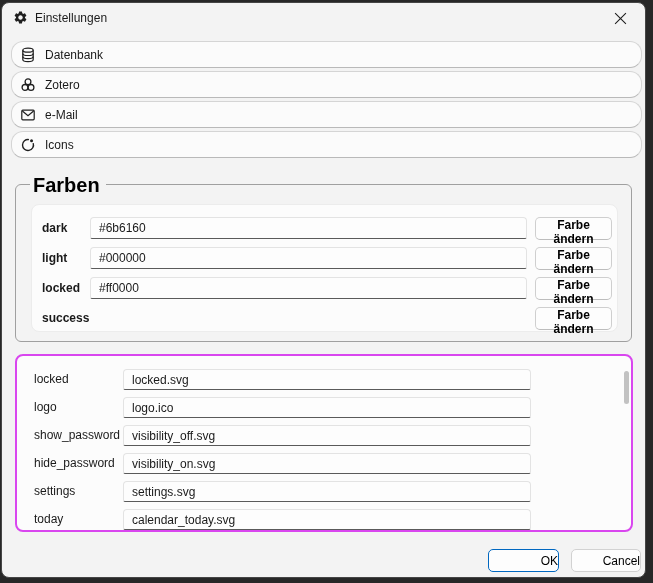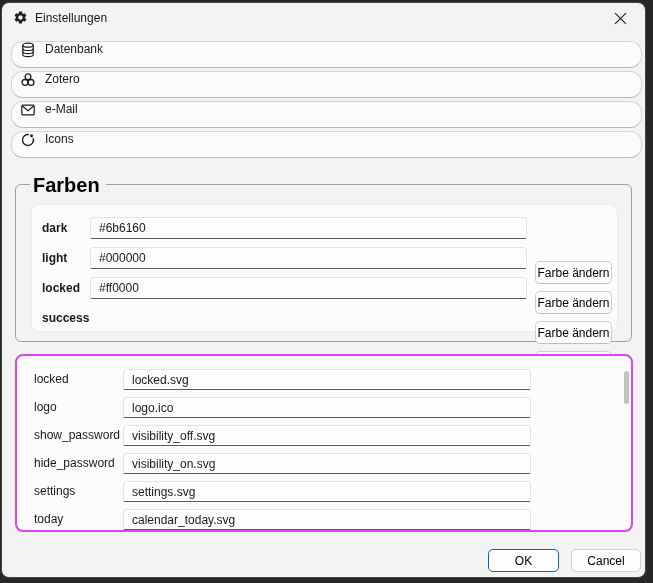--- a/index.html
+++ b/index.html
@@ -20,21 +20,21 @@
   .titlebar .title { position:absolute; left:33px; top:0; line-height:30px; font-size:12px; color:#1a1a1a; }
   .close-btn {
     position:absolute; right:6px; top:1px; width:38px; height:28px;
     display:flex; align-items:center; justify-content:center; cursor:pointer;
     border-top-right-radius:8px;
   }
   
   .section-bar {
     position:absolute; left:9px; width:631px; height:27px;
     background:#fbfbfb; border:1px solid #d5d5d5; border-bottom-color:#b9b9b9;
-    border-radius:12px; display:flex; align-items:flex-start; padding-left:8px; cursor:pointer;
+    border-radius:12px; display:flex; align-items:center; padding-left:8px; cursor:pointer;
   }
   .section-bar .s-icon { width:16px; height:16px; margin-right:9px; flex:0 0 auto; }
   .section-bar .s-label { font-size:12px; }
   
   .groupbox {
     position:absolute; left:13px; top:181px; width:617px; height:158px;
     border:1px solid #9f9f9f; border-radius:6px;
   }
   .groupbox-title {
     position:absolute; left:14px; top:-11px; background:#f3f3f3;
@@ -49,40 +49,40 @@
   .text-input {
     position:absolute; top:0; height:22px;
     background:#fdfdfd; border:1px solid #e3e3e3; border-bottom:1px solid #5a5a5a;
     border-radius:4px 4px 2px 2px; padding:0 8px; font-size:12px;
     font-family:"Liberation Sans", sans-serif; color:#1a1a1a; outline:none;
   }
   .frow .text-input { left:58px; width:437px; }
   .change-btn {
     position:absolute; left:503px; top:0; width:77px; height:23px;
     background:#fdfdfd; border:1px solid #cfcfcf; border-bottom-color:#bdbdbd;
-    border-radius:5px; font-size:12px; font-weight:normal;
-    font-family:"Liberation Sans", sans-serif; cursor:pointer; color:#000;margin-top:44px;
+    border-radius:5px; font-size:12px; font-weight:bold;
+    font-family:"Liberation Sans", sans-serif; cursor:pointer; color:#000;
   }
   
   .icons-panel {
     position:absolute; left:13px; top:351px; width:618px; height:178px;
     background:#fcfcfc; border:2px solid #d946ef; border-radius:8px; overflow:hidden;
   }
   .irow { position:absolute; left:0; right:0; height:21px; }
   .irow .ilabel { position:absolute; left:17px; top:0; line-height:21px; font-size:12px; }
   .irow .text-input { left:106px; width:408px; height:21px; }
   .scroll-thumb {
     position:absolute; left:607px; top:15px; width:5px; height:33px;
     background:#c2c2c2; border-radius:3px; cursor:pointer;
   }
   
   .footer-btn {
     position:absolute; top:546px; height:23px; background:#fdfdfd;
     border:1px solid #d2d2d2; border-radius:5px; font-size:12px;
-    font-family:"Liberation Sans", sans-serif; cursor:pointer; color:#000;
+    font-family:"Liberation Sans", sans-serif; cursor:pointer; color:#000;text-align:right;
   }
   .ok-btn { left:486px; width:71px; border-width:1.5px; }
   .cancel-btn { left:569px; width:70px; }
   svg { display:block; }
 </style>
 </head>
 <body>
 
 <div class="window">
 

